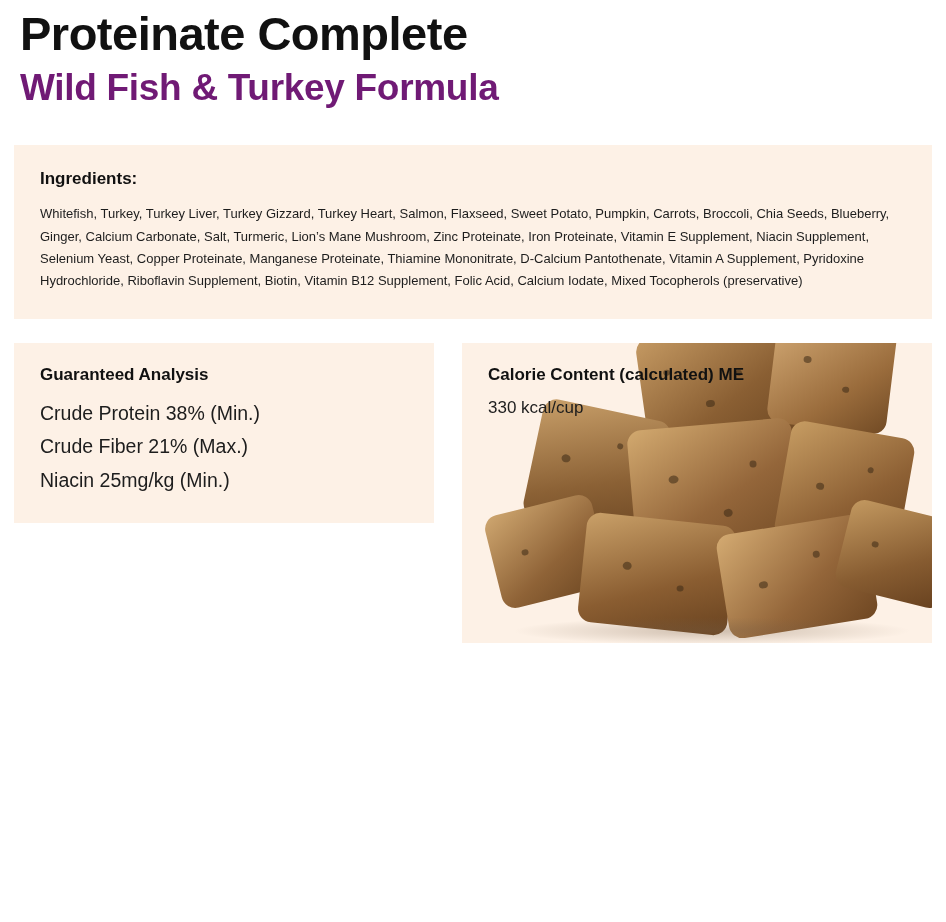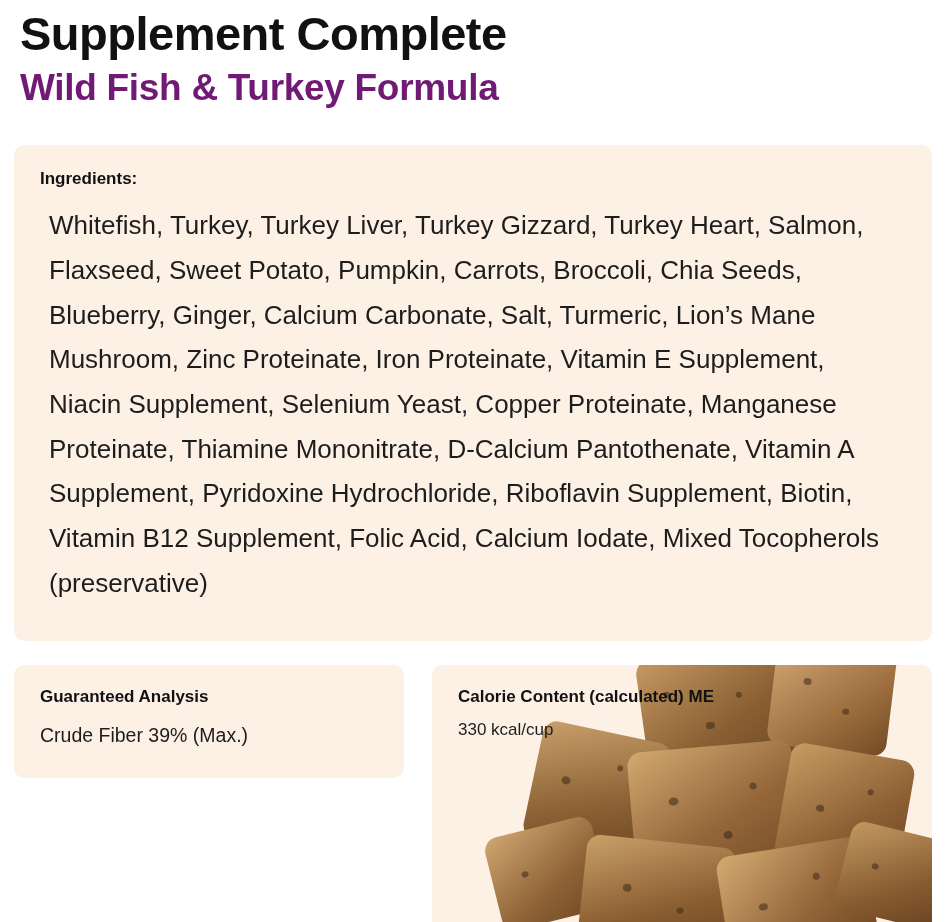--- a/index.html
+++ b/index.html
@@ -36,46 +36,46 @@
   .sub-title {
     font-size: 37px;
     font-weight: bold;
     letter-spacing: -0.3px;
     color: #701a75;
     line-height: 1.15;
     margin: 6px 0 0 0;
   }
   .panel {
     background: #fdf1e6;
-    border-radius: 10px;
+    border-radius: 0;
   }
   .ingredients-panel {
     margin-top: 36px;
     padding: 24px 26px 26px 26px;
   }
   .panel-heading {
     font-size: 17px;
     font-weight: bold;
     color: #111111;
     margin: 0 0 14px 0;
   }
   .ingredients-body {
-    font-size: 26px;
+    font-size: 13px;
     line-height: 1.72;
     color: #1d1d1d;
-    margin: 9px;
+    margin: 0;
   }
   .lower-row {
     margin-top: 24px;
     display: flex;
     gap: 28px;
     align-items: flex-start;
   }
   .analysis-panel {
-    width: 390px;
+    width: 420px;
     box-sizing: border-box;
     padding: 22px 38px 26px 26px;
   }
   .analysis-heading {
     font-size: 17px;
     font-weight: bold;
     color: #111111;
     margin: 0 0 12px 0;
   }
   .analysis-list {
@@ -169,35 +169,37 @@
     background: radial-gradient(ellipse at center, rgba(120,95,70,0.35), rgba(255,255,255,0) 70%);
     border-radius: 50%;
   }
 </style>
 </head>
 <body>
 
 <div class="page">
 
   <div class="title-block">
-    <h1 class="main-title">Supplement Complete</h1>
+    <h1 class="main-title">Proteinate Complete</h1>
     <h2 class="sub-title">Wild Fish &amp; Turkey Formula</h2>
   </div>
 
   <div class="panel ingredients-panel">
     <div class="panel-heading">Ingredients:</div>
     <p class="ingredients-body">Whitefish, Turkey, Turkey Liver, Turkey Gizzard, Turkey Heart, Salmon, Flaxseed, Sweet Potato, Pumpkin, Carrots, Broccoli, Chia Seeds, Blueberry, Ginger, Calcium Carbonate, Salt, Turmeric, Lion’s Mane Mushroom, Zinc Proteinate, Iron Proteinate, Vitamin E Supplement, Niacin Supplement, Selenium Yeast, Copper Proteinate, Manganese Proteinate, Thiamine Mononitrate, D-Calcium Pantothenate, Vitamin A Supplement, Pyridoxine Hydrochloride, Riboflavin Supplement, Biotin, Vitamin B12 Supplement, Folic Acid, Calcium Iodate, Mixed Tocopherols (preservative)</p>
   </div>
 
   <div class="lower-row">
 
     <div class="panel analysis-panel">
       <div class="analysis-heading">Guaranteed Analysis</div>
       <ul class="analysis-list">
-        <li>Crude Fiber 39% (Max.)</li>
+        <li>Crude Protein 38% (Min.)</li>
+        <li>Crude Fiber 21% (Max.)</li>
+        <li>Niacin 25mg/kg (Min.)</li>
       </ul>
     </div>
 
     <div class="panel calorie-panel">
       <div class="calorie-heading">Calorie Content (calculated) ME</div>
       <div class="calorie-lines">
         <div>330 kcal/cup</div>
       </div>
 
       <div class="kibble-photo">

